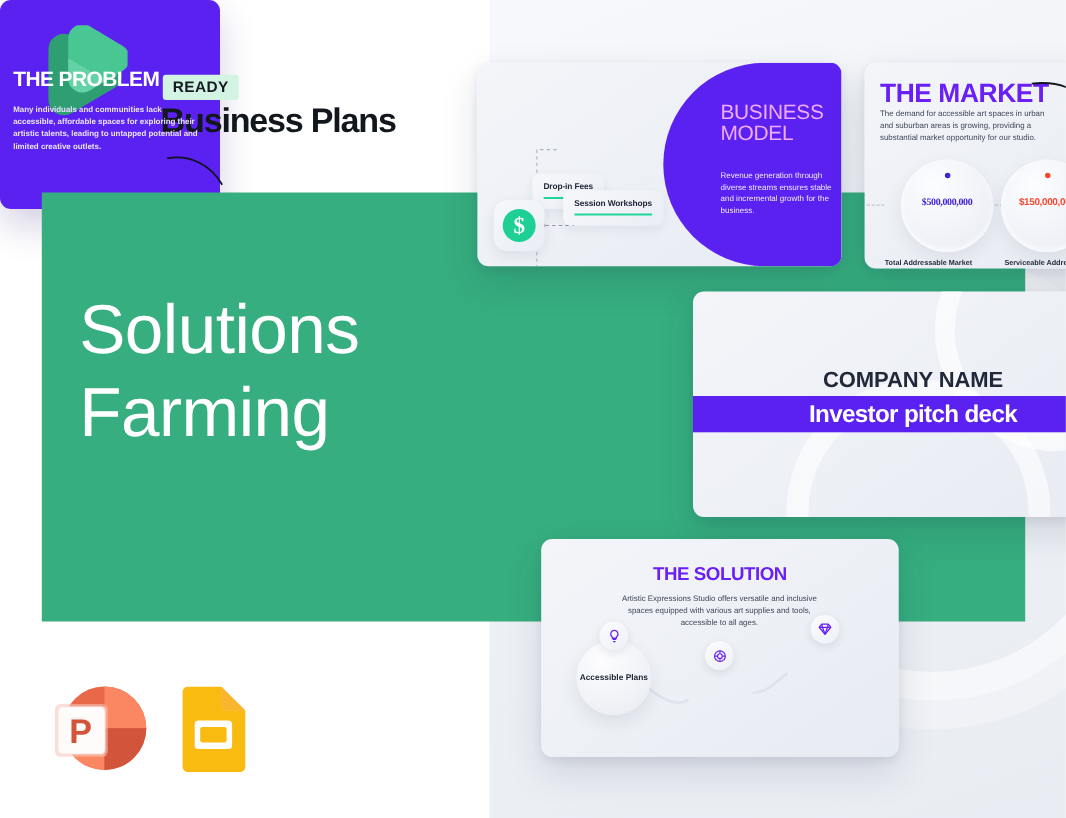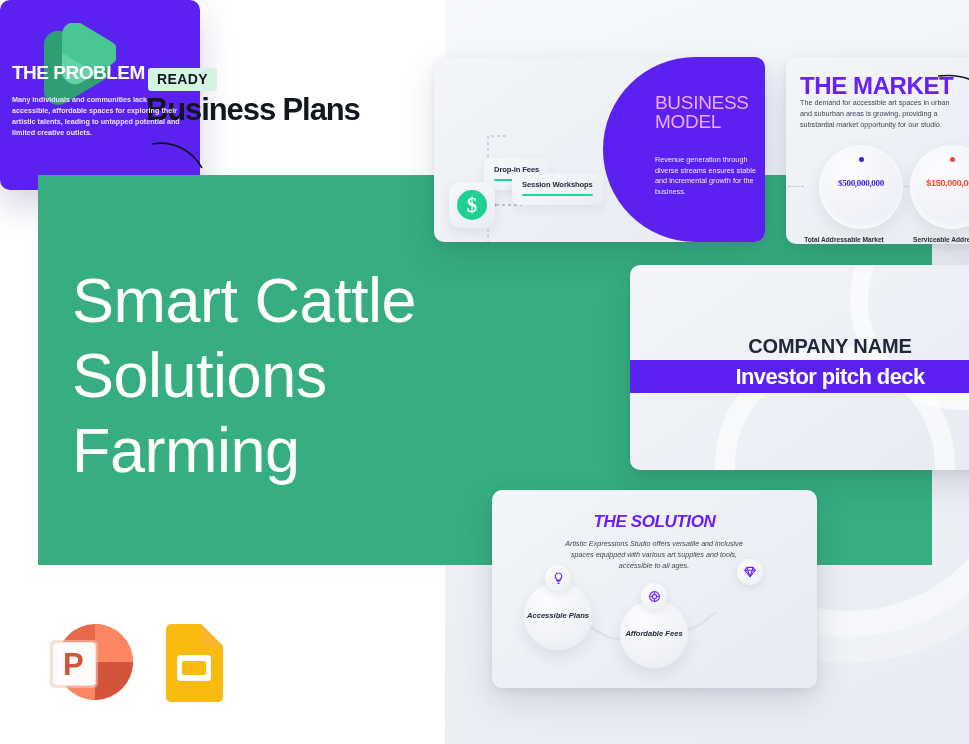--- a/index.html
+++ b/index.html
@@ -164,21 +164,21 @@
     position:absolute; left: 0; right: 0; top: 70px; text-align:center;
     font-size: 20px; font-weight: 800; letter-spacing: -.1px; color: #20293a;
   }
   .co-band {
     position:absolute; left: 0; right: 0; top: 95px; height: 33px; background: #5b21f0;
     display:flex; align-items:center; justify-content:center;
   }
   .co-band span { color:#fff; font-size: 22px; font-weight: 800; letter-spacing:-.6px; }
 
   
-  .s-sol { left: 492px; top: 490px; width: 325px; height: 198px; font-style: italic; }
+  .s-sol { left: 492px; top: 490px; width: 325px; height: 198px; }
   .sol-h {
     position:absolute; left:0; right:0; top: 22px; text-align:center;
     font-size: 17px; font-weight: 800; color: #6a20f5; letter-spacing:-.4px;
   }
   .sol-p {
     position:absolute; left: 62px; width: 200px; top: 48px; text-align:center;
     font-size: 7.2px; line-height: 11px; color: #3f4757;
   }
   .sol-node {
     position:absolute; width: 68px; height: 68px; border-radius:50%;
@@ -227,21 +227,20 @@
     <svg class="logo-mark" viewBox="0 0 78 84">
       <path d="M6 22 A14 14 0 0 1 27 9.8 L66 33 A14 14 0 0 1 66 57 L27 80 A14 14 0 0 1 6 68 Z" fill="#2f9e73"></path>
       <path d="M24 12 A13 13 0 0 1 44 1 L74 19 A13 13 0 0 1 74 41 L44 59 A13 13 0 0 1 24 48 Z" fill="#48c793"></path>
       <path d="M24 30 L24 48 A13 13 0 0 0 44 59 L58 50 Z" fill="#6fd6ab" opacity=".75"></path>
     </svg>
     <div class="badge-ready">READY</div>
     <div class="logo-title">Business Plans</div>
   </div>
 
   <div class="hero-title">
-    <div>Smart Cattle</div>
     <div>Solutions</div>
     <div>Farming</div>
   </div>
 
   <div class="slide s-bm">
     <svg class="bm-lines" viewBox="0 0 331 185">
       <path d="M72 79 L54 79 L54 148 L60 148" stroke="#aab2c2" stroke-width="1" fill="none" stroke-dasharray="3 3"></path>
       <path d="M54 148 L54 207 L72 207" stroke="#aab2c2" stroke-width="1" fill="none" stroke-dasharray="3 3"></path>
       <path d="M62 148 L88 148" stroke="#8c94a6" stroke-width="1" fill="none" stroke-dasharray="3 3"></path>
       <circle cx="60" cy="148" r="2" fill="#8c94a6"></circle>
@@ -316,23 +315,20 @@
 
     <div class="sol-node sol-n1">
       <span>Accessible Plans</span>
     </div>
     <div class="sol-badge sol-b1">
       <svg width="13" height="13" viewBox="0 0 24 24" fill="none" stroke="#6a20f5" stroke-width="2">
         <path d="M9 17h6M10 21h4M12 2a6 6 0 0 0-3.5 10.9V15h7v-2.1A6 6 0 0 0 12 2z"></path>
       </svg>
     </div>
 
-    <div class="sol-node sol-n2">
-      <span>Affordable Fees</span>
-    </div>
     <div class="sol-badge sol-b2">
       <svg width="13" height="13" viewBox="0 0 24 24" fill="none" stroke="#6a20f5" stroke-width="2">
         <circle cx="12" cy="12" r="9"></circle>
           <circle cx="12" cy="12" r="4"></circle>
         <path d="M12 3v4M12 17v4M3 12h4M17 12h4"></path>
       </svg>
     </div>
 
     <div class="sol-badge sol-b3">
       <svg width="14" height="14" viewBox="0 0 24 24" fill="none" stroke="#6a20f5" stroke-width="2" stroke-linejoin="round">

